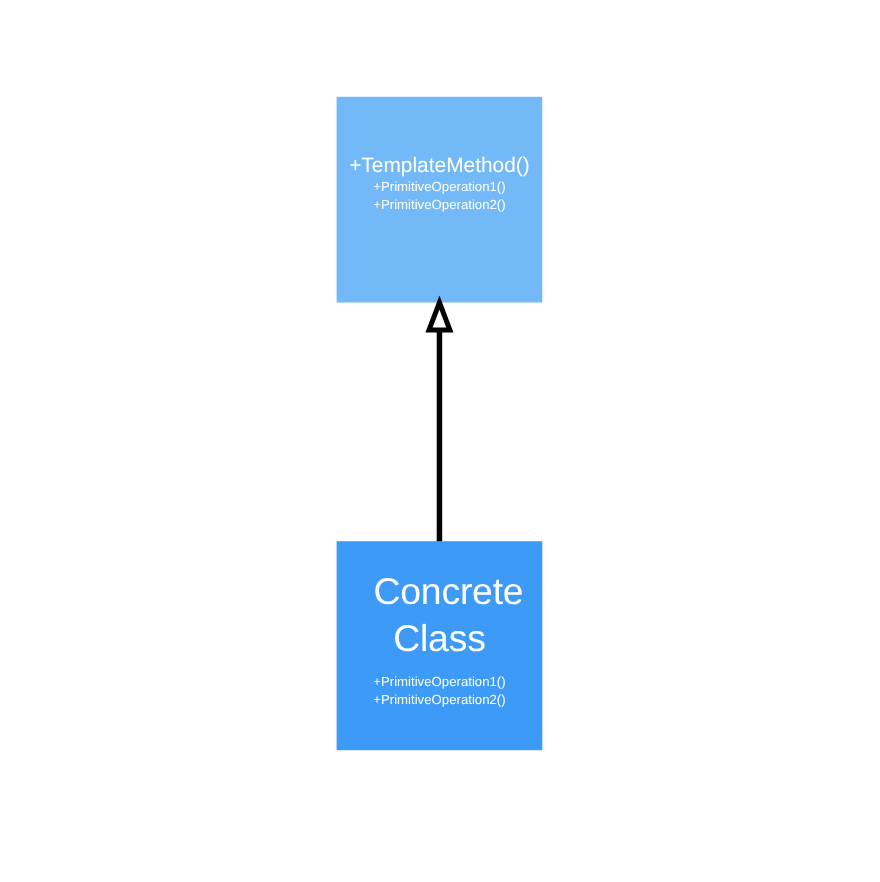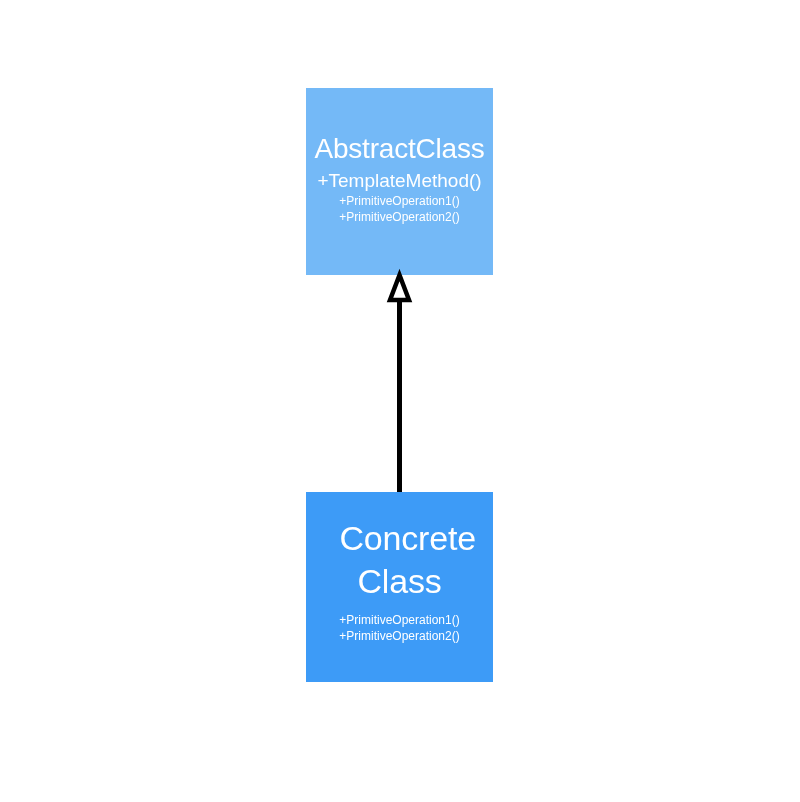--- a/index.html
+++ b/index.html
@@ -99,21 +99,20 @@
     height: 802px;
     pointer-events: none;
   }
 </style>
 </head>
 <body>
 
 <div id="diagram-canvas">
 
   <div class="class-box" id="abstract-class-box">
-    <div class="class-title">AbstractClass</div>
     <div class="class-members">
       <div class="member primary">+TemplateMethod()</div>
       <div class="member">+PrimitiveOperation1()</div>
       <div class="member">+PrimitiveOperation2()</div>
     </div>
   </div>
 
   <div class="class-box" id="concrete-class-box">
     <div class="class-title">Concrete Class</div>
     <div class="class-members">

